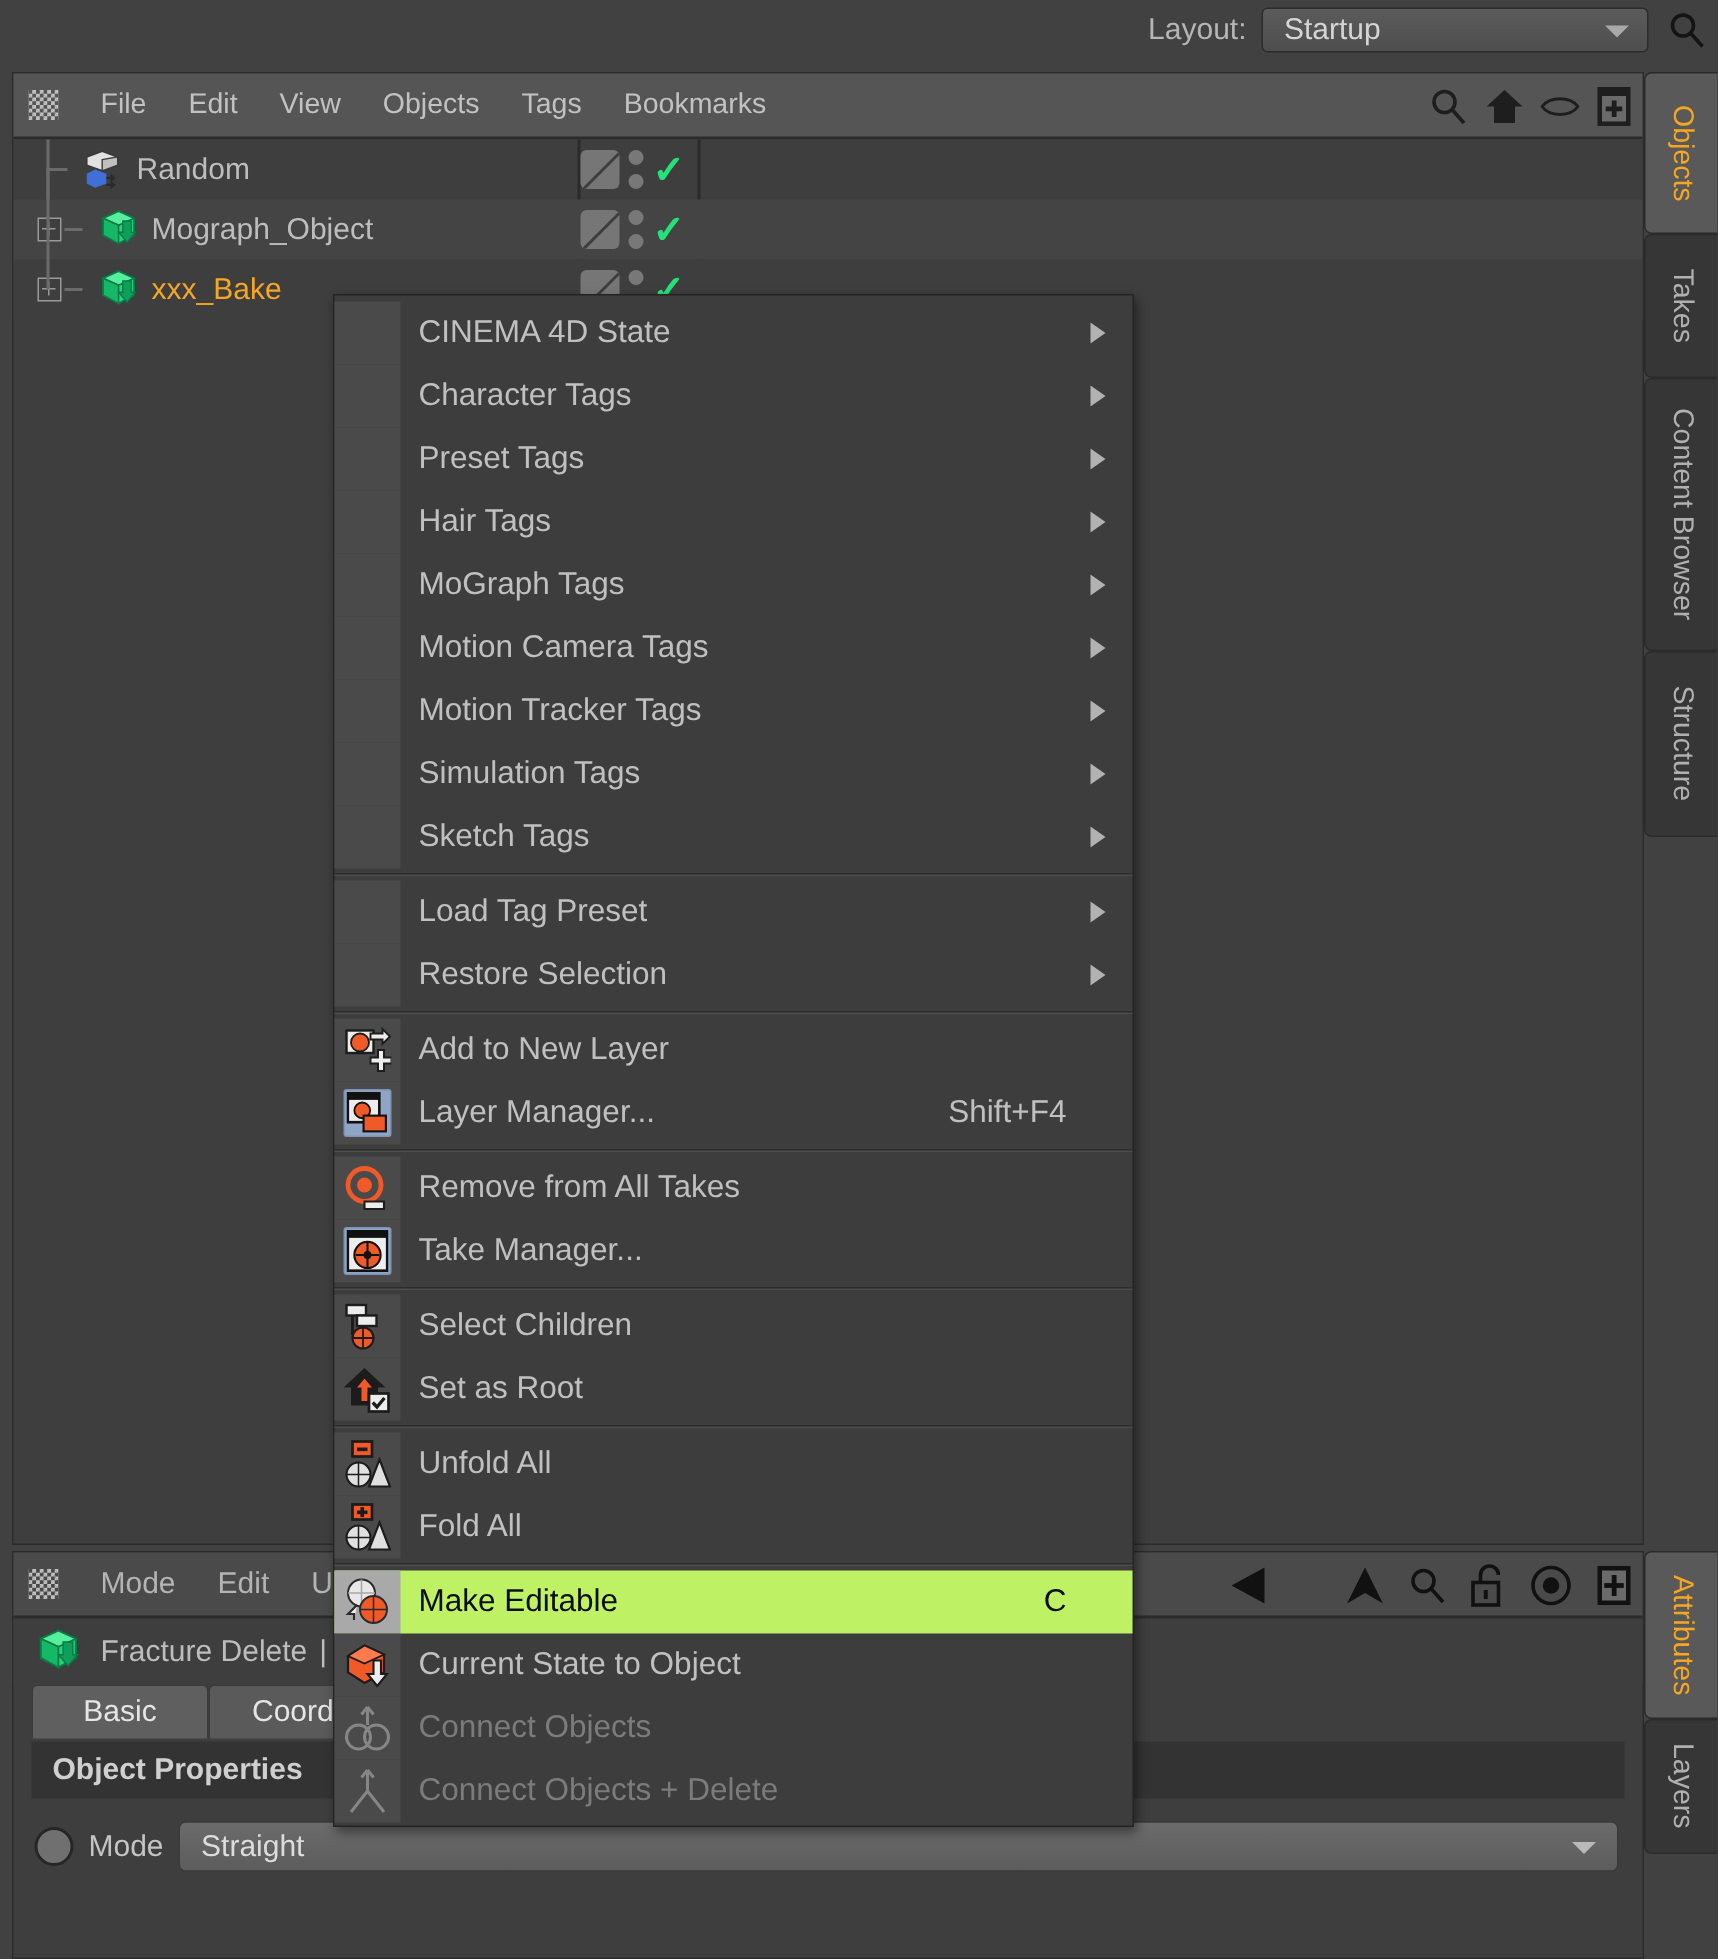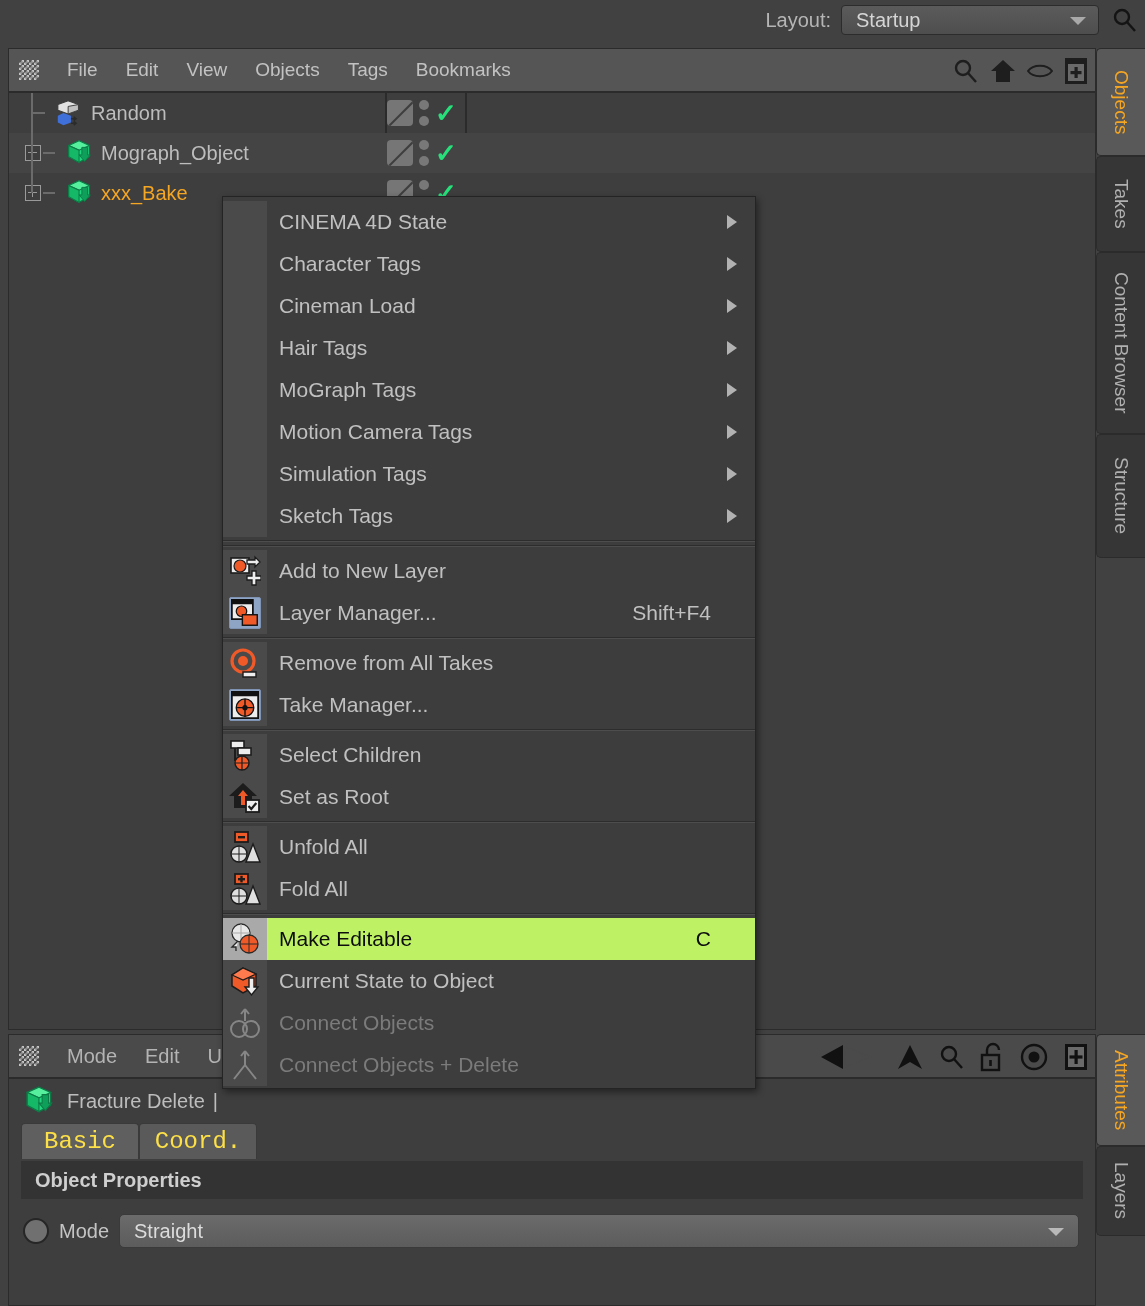--- a/index.html
+++ b/index.html
@@ -142,25 +142,24 @@
   }
   .attr-obj {
     height: 44px; display: flex; align-items: center; padding-left: 14px;
     background: #3e3e3e;
   }
   .attr-obj .t { color: #bdbdbd; font-size: 20px; margin-left: 10px; }
   .attr-tabs {
     height: 36px; display: flex; align-items: stretch; padding: 0 12px 0 12px;
   }
   .attr-tab {
-    min-width: 118px; background: #5a5a5a; color: #fde047;
-    font-size: 24px; display: flex; align-items: center; justify-content: center;
+    min-width: 118px; background: #5a5a5a; color: #e5e5e5;
+    font-size: 20px; display: flex; align-items: center; justify-content: center;
     border: 1px solid #3a3a3a; border-bottom: none;
     border-radius: 4px 4px 0 0;
-    font-family: Liberation Mono, monospace;
   }
   .attr-tab.active { background: #5f5f5f; }
   .attr-section {
     height: 38px; background: #333333; color: #cfcfcf; font-size: 20px;
     font-weight: bold; display: flex; align-items: center; padding-left: 14px;
     margin: 2px 12px 0 12px;
   }
   .attr-row {
     height: 44px; display: flex; align-items: center; padding-left: 14px; gap: 10px;
     margin-top: 10px;
@@ -440,52 +439,69 @@
         <span class="lab">CINEMA 4D State</span>
         <span class="arrow"></span>
       </div>
       <div class="cm-item">
         <div class="gut"></div>
         <span class="lab">Character Tags</span>
         <span class="arrow"></span>
       </div>
       <div class="cm-item">
         <div class="gut"></div>
-        <span class="lab">Cineman Load</span>
+        <span class="lab">Preset Tags</span>
         <span class="arrow"></span>
       </div>
       <div class="cm-item">
         <div class="gut"></div>
         <span class="lab">Hair Tags</span>
         <span class="arrow"></span>
       </div>
       <div class="cm-item">
         <div class="gut"></div>
         <span class="lab">MoGraph Tags</span>
         <span class="arrow"></span>
       </div>
       <div class="cm-item">
         <div class="gut"></div>
         <span class="lab">Motion Camera Tags</span>
         <span class="arrow"></span>
       </div>
       <div class="cm-item">
         <div class="gut"></div>
+        <span class="lab">Motion Tracker Tags</span>
+        <span class="arrow"></span>
+      </div>
+      <div class="cm-item">
+        <div class="gut"></div>
         <span class="lab">Simulation Tags</span>
         <span class="arrow"></span>
       </div>
       <div class="cm-item">
         <div class="gut"></div>
         <span class="lab">Sketch Tags</span>
         <span class="arrow"></span>
       </div>
     </div>
 
     <div class="cm-sep"></div>
 
+    <div>
+      <div class="cm-item">
+        <div class="gut"></div>
+        <span class="lab">Load Tag Preset</span>
+        <span class="arrow"></span>
+      </div>
+      <div class="cm-item">
+        <div class="gut"></div>
+        <span class="lab">Restore Selection</span>
+        <span class="arrow"></span>
+      </div>
+    </div>
 
     <div class="cm-sep"></div>
 
     <div>
       <div class="cm-item">
         <div class="gut">
           <svg class="cm-icon" viewBox="0 0 32 32">
             <rect x="2" y="3" width="18" height="15" fill="#ededed" stroke="#1c1c1c" stroke-width="1.6"></rect>
             <circle cx="11" cy="11" r="6" fill="#f05a28" stroke="#1c1c1c" stroke-width="1.2"></circle>
             <path d="M18 5 l8 0 l0 -3 l5 5 l-5 5 l0 -3 l-8 0 Z" fill="#ededed" stroke="#1c1c1c" stroke-width="1.3"></path>

